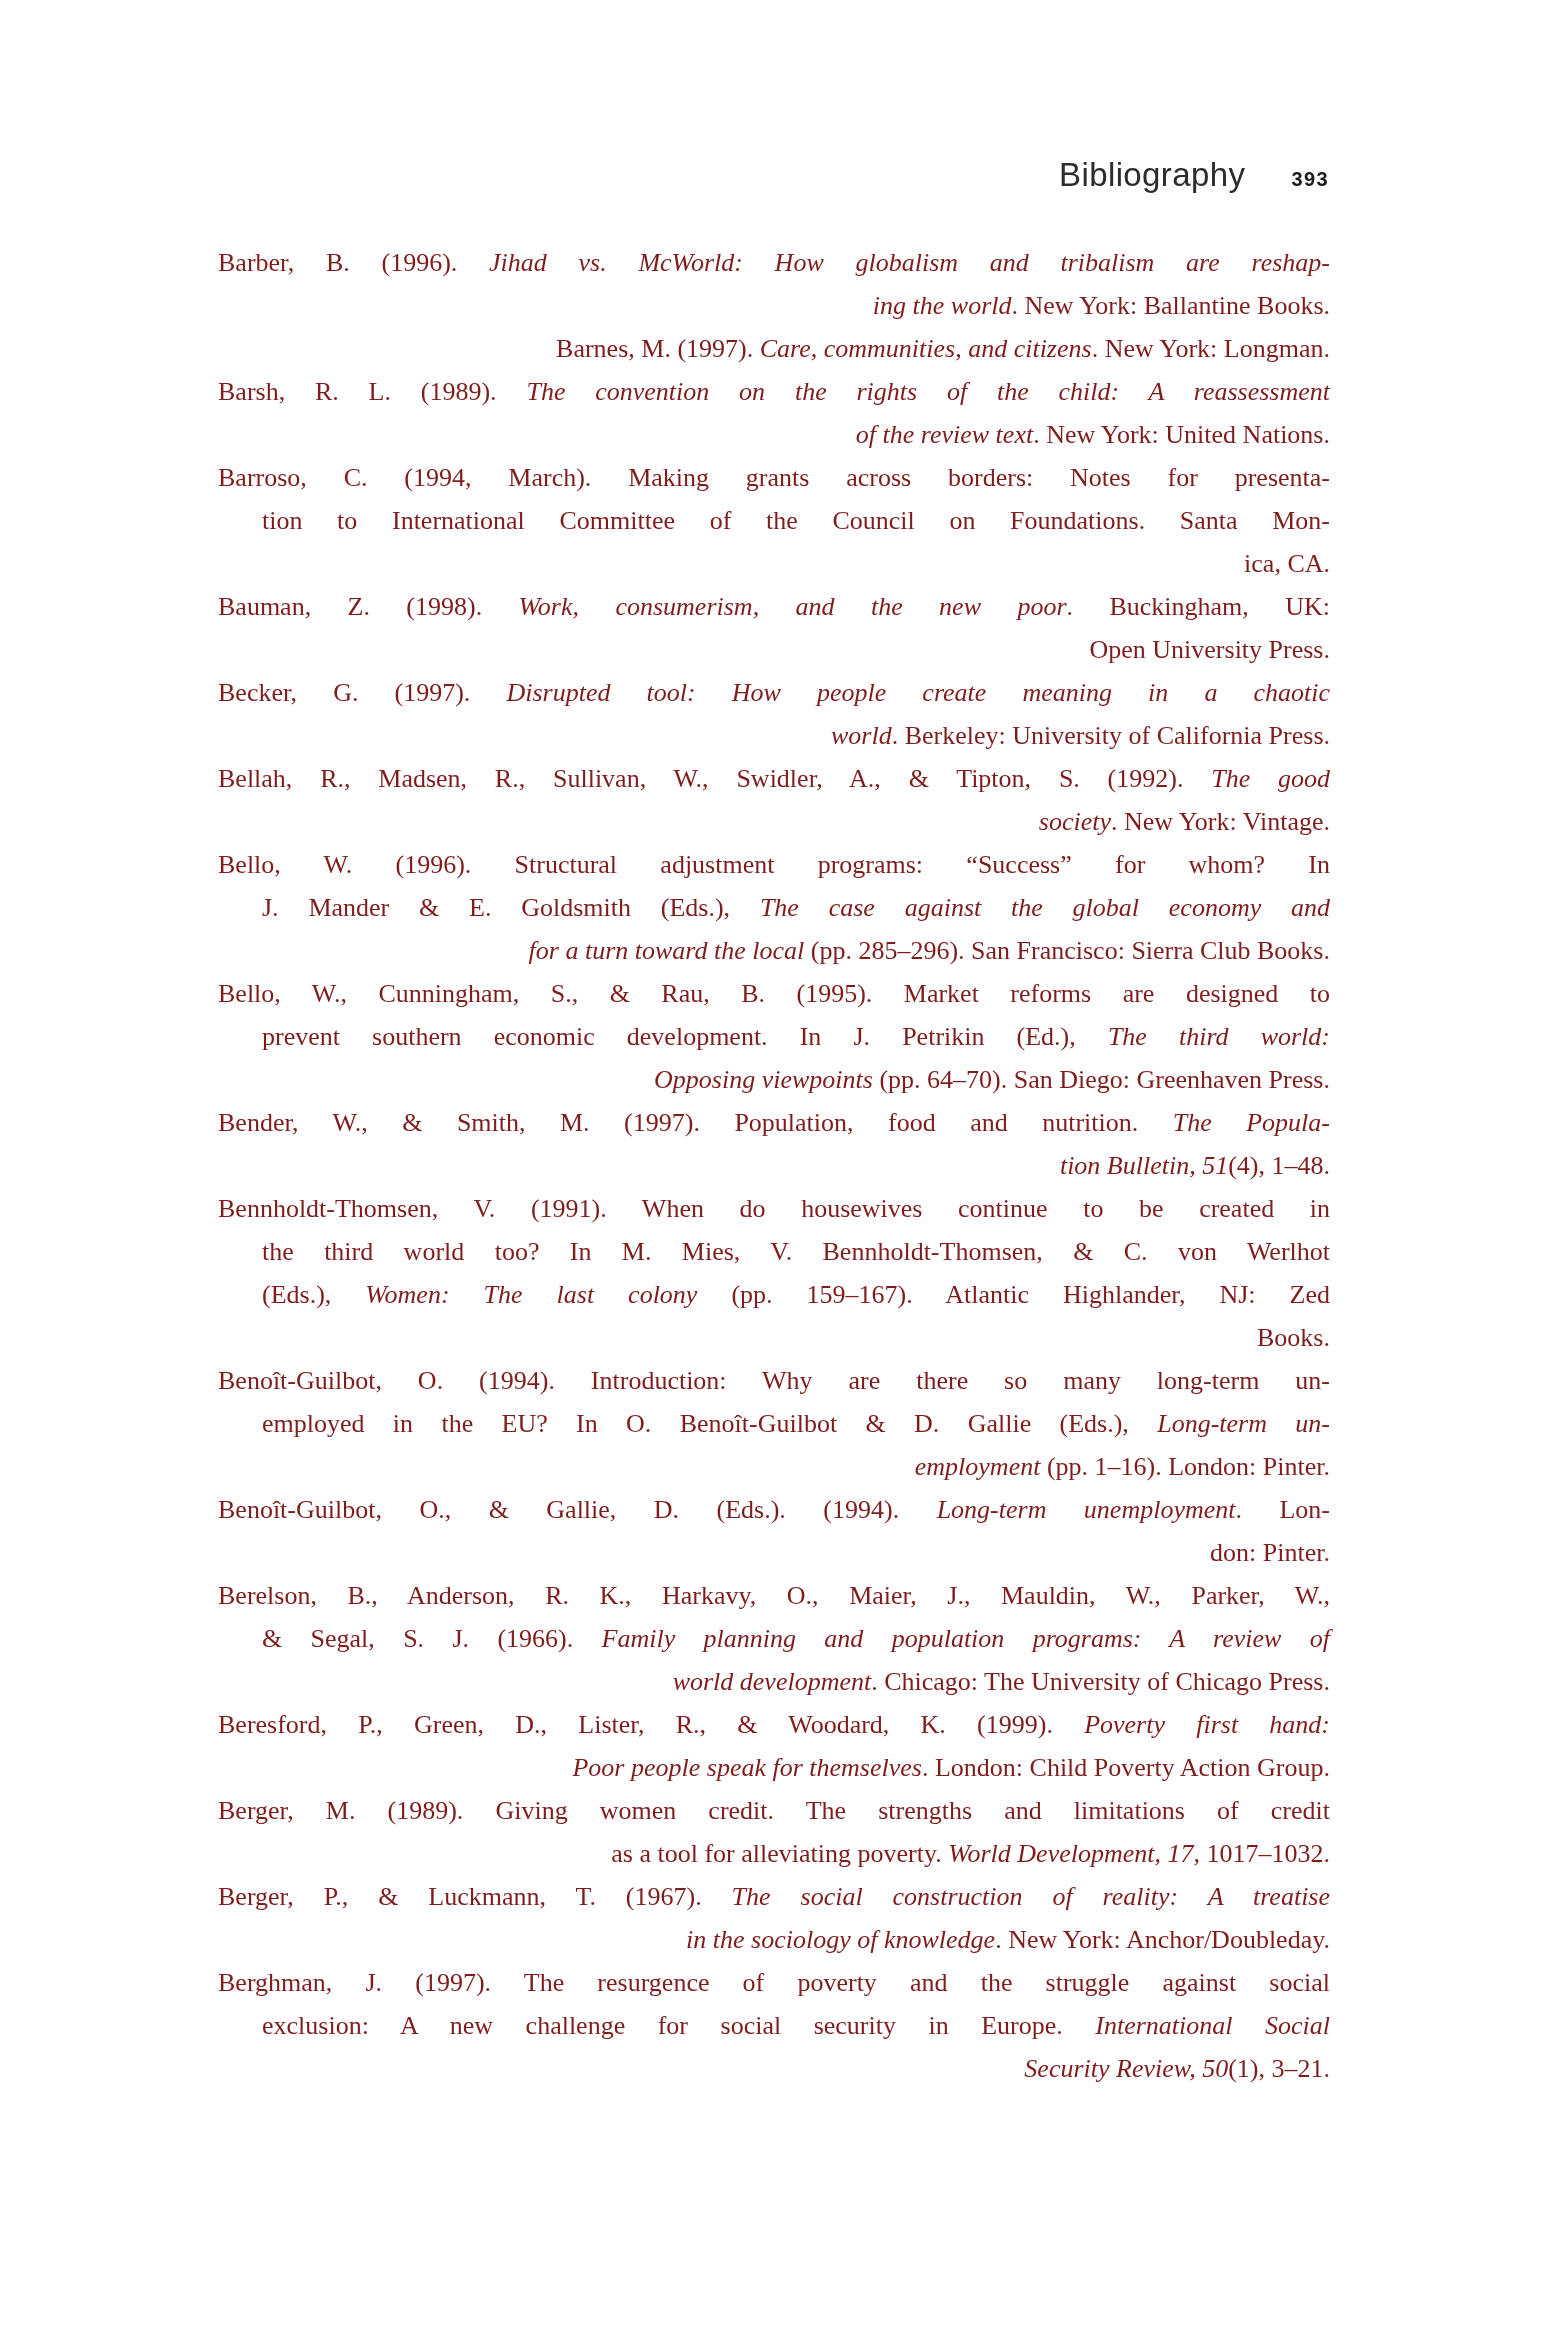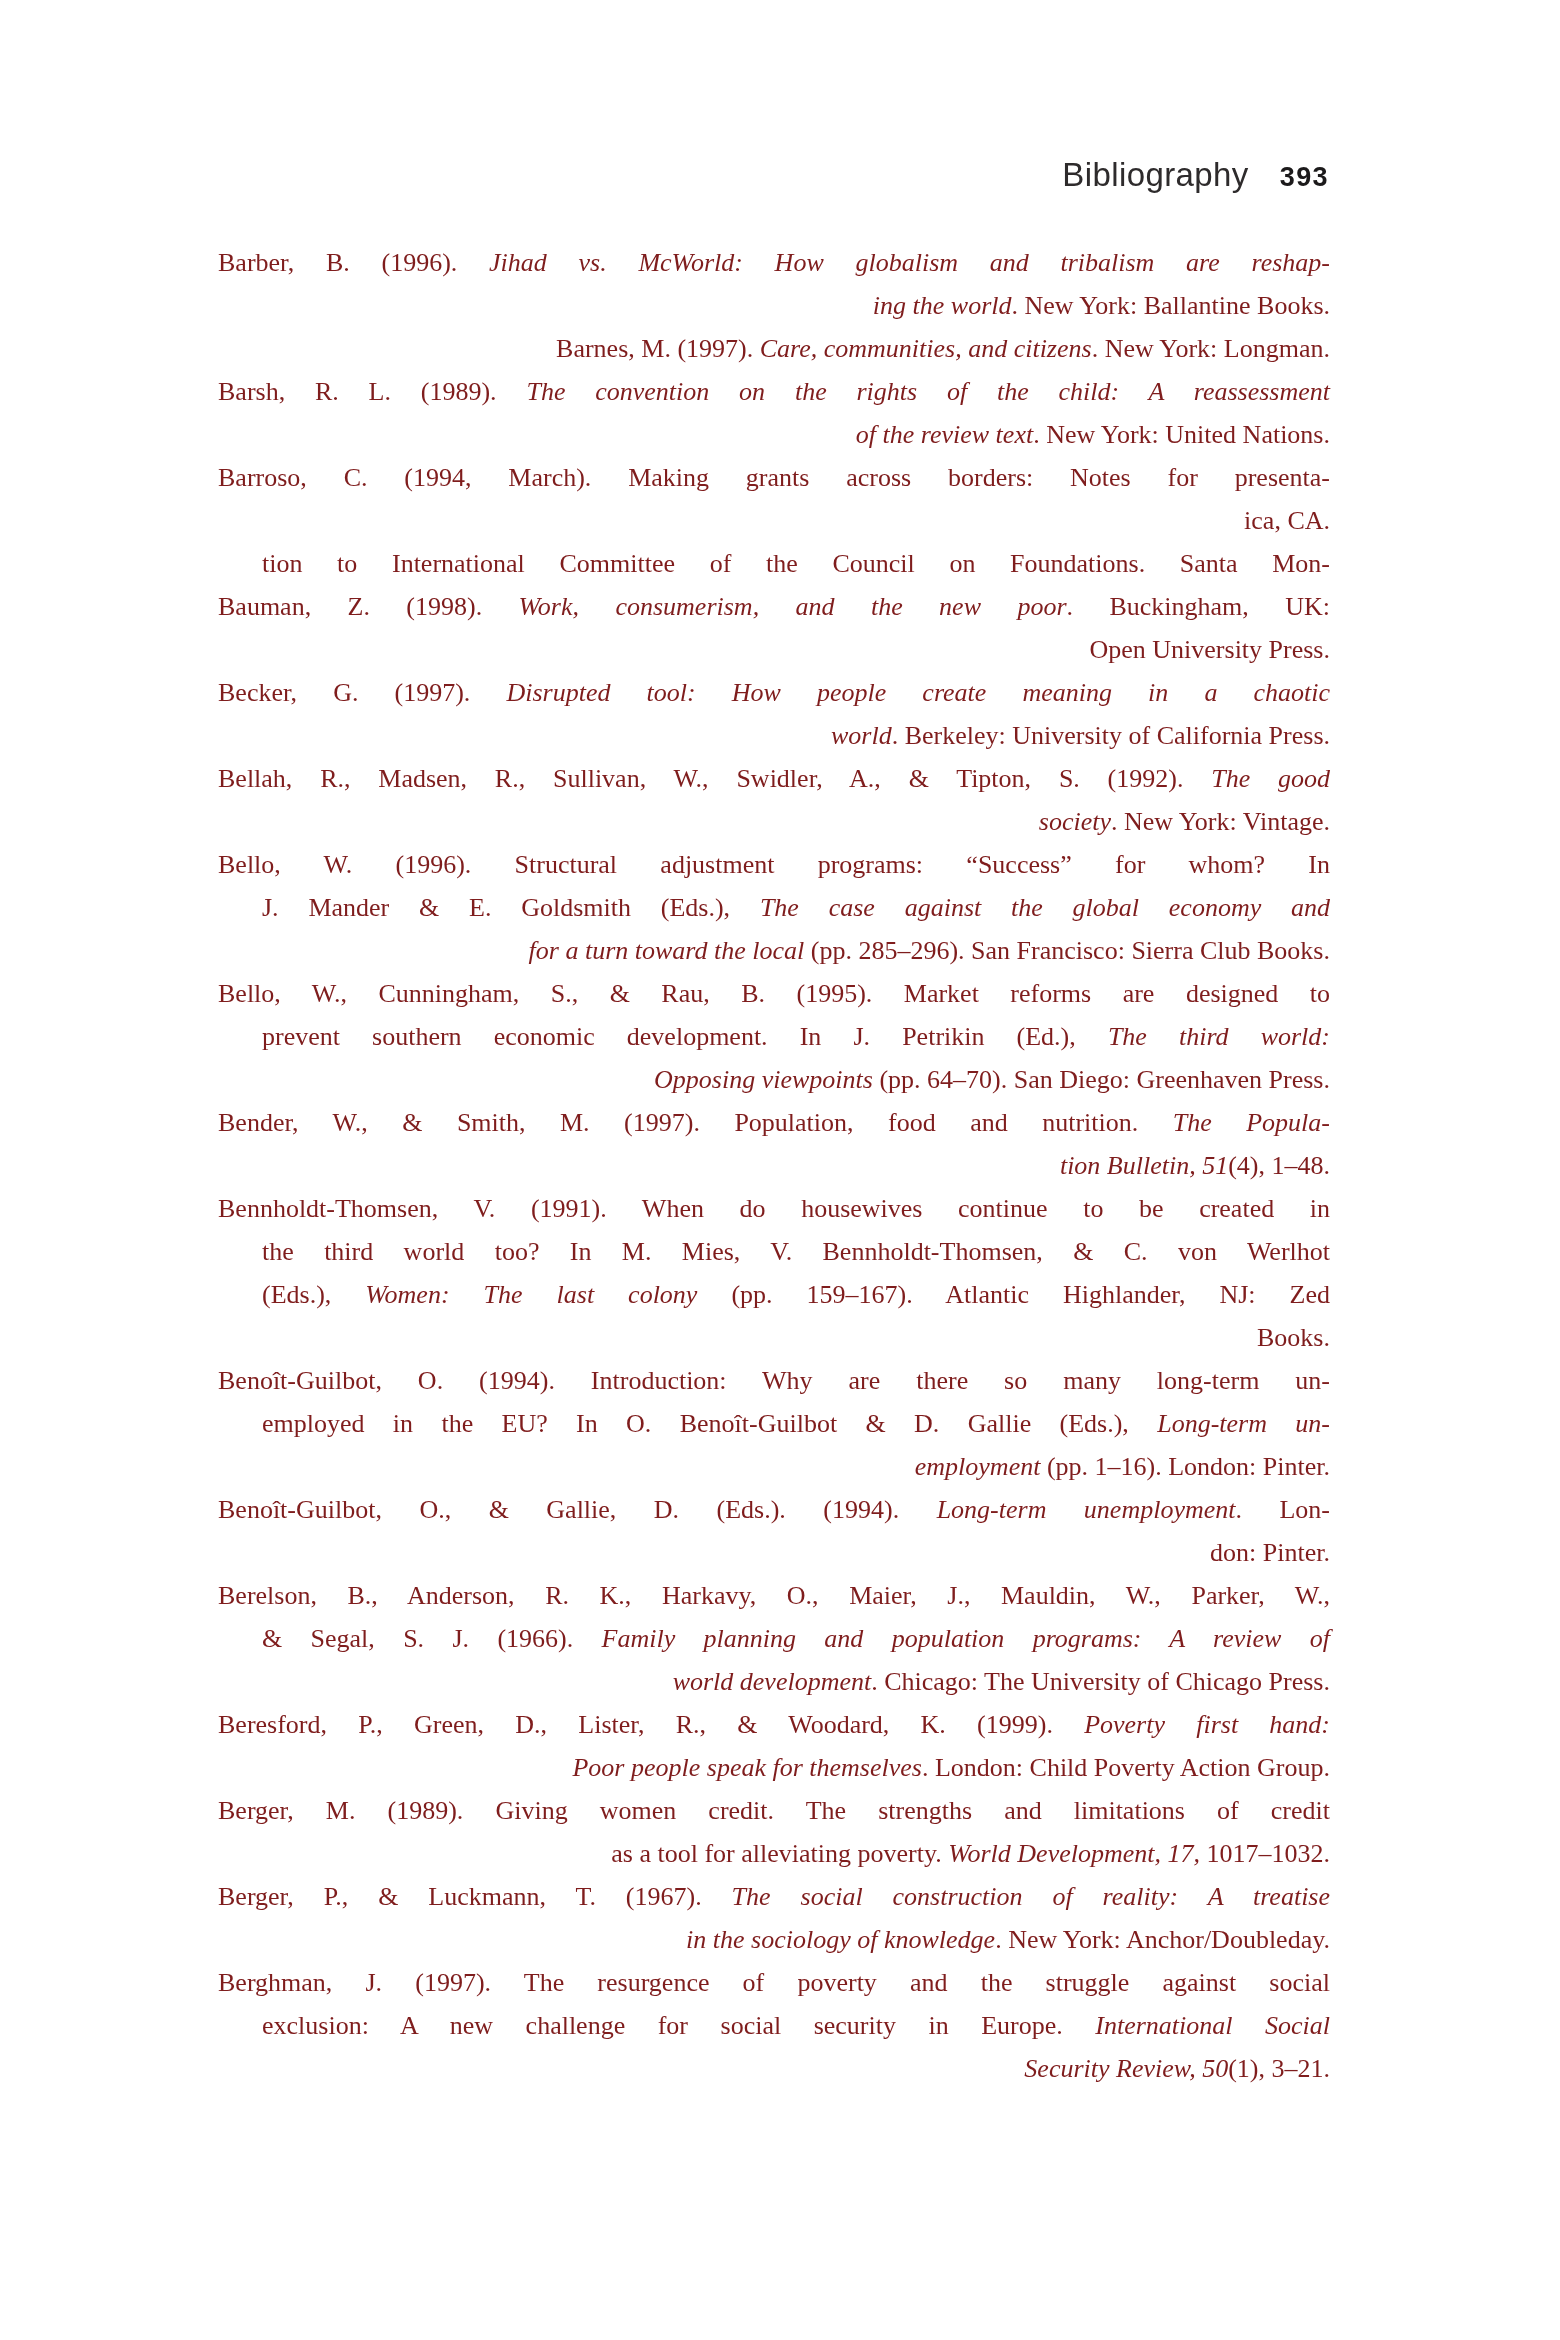--- a/index.html
+++ b/index.html
@@ -24,25 +24,25 @@
     align-items: baseline;
     font-family: "Liberation Sans", "DejaVu Sans", sans-serif;
   }
   .running-head .title {
     font-size: 33px;
     font-weight: 400;
     letter-spacing: 0.4px;
     color: #2e2b2c;
   }
   .running-head .pagenum {
-    font-size: 27px;
+    font-size: 20px;
     font-weight: 700;
     letter-spacing: 1.4px;
     color: #1c1a1b;
-    margin-left: 31px;
+    margin-left: 46px;
   }
   .bib {
     position: absolute;
     top: 241px;
     left: 218px;
     width: 1112px;
     font-size: 26px;
     line-height: 43px;
     color: #7f1d1d;
   }
@@ -78,22 +78,22 @@
       </div>
       <div class="entry">
         <div class="line"><span>Barnes, M. (1997). </span><em>Care, communities, and citizens</em><span>. New York: Longman.</span></div>
       </div>
       <div class="entry">
         <div class="line full"><span>Barsh, R. L. (1989). </span><em>The convention on the rights of the child: A reassessment</em></div>
         <div class="line cont"><em>of the review text</em><span>. New York: United Nations.</span></div>
       </div>
       <div class="entry">
         <div class="line full"><span>Barroso, C. (1994, March). Making grants across borders: Notes for presenta-</span></div>
+        <div class="line cont full"><span>tion to International Committee of the Council on Foundations. Santa Mon-</span></div>
         <div class="line cont"><span>ica, CA.</span></div>
-        <div class="line cont full"><span>tion to International Committee of the Council on Foundations. Santa Mon-</span></div>
       </div>
       <div class="entry">
         <div class="line full"><span>Bauman, Z. (1998). </span><em>Work, consumerism, and the new poor</em><span>. Buckingham, UK:</span></div>
         <div class="line cont"><span>Open University Press.</span></div>
       </div>
       <div class="entry">
         <div class="line full"><span>Becker, G. (1997). </span><em>Disrupted tool: How people create meaning in a chaotic</em></div>
         <div class="line cont"><em>world</em><span>. Berkeley: University of California Press.</span></div>
       </div>
       <div class="entry">

